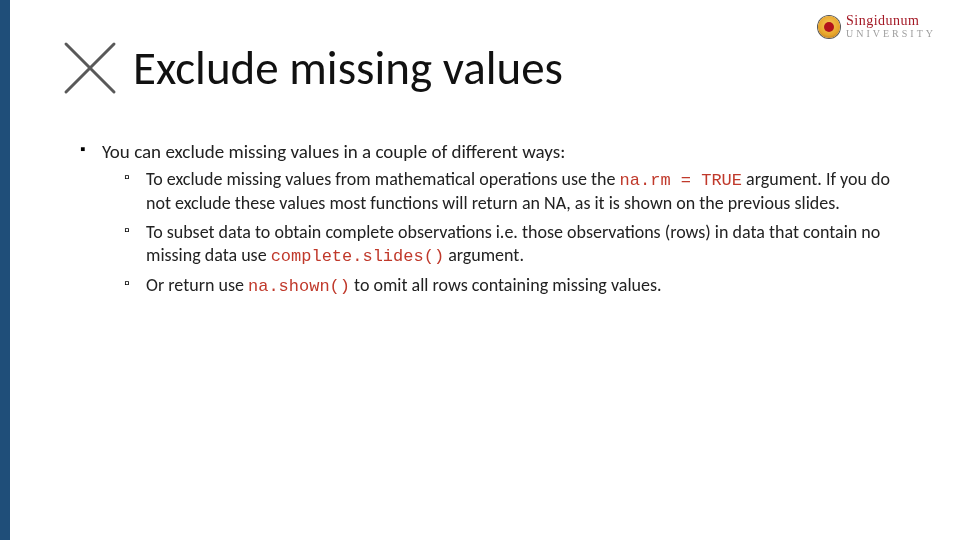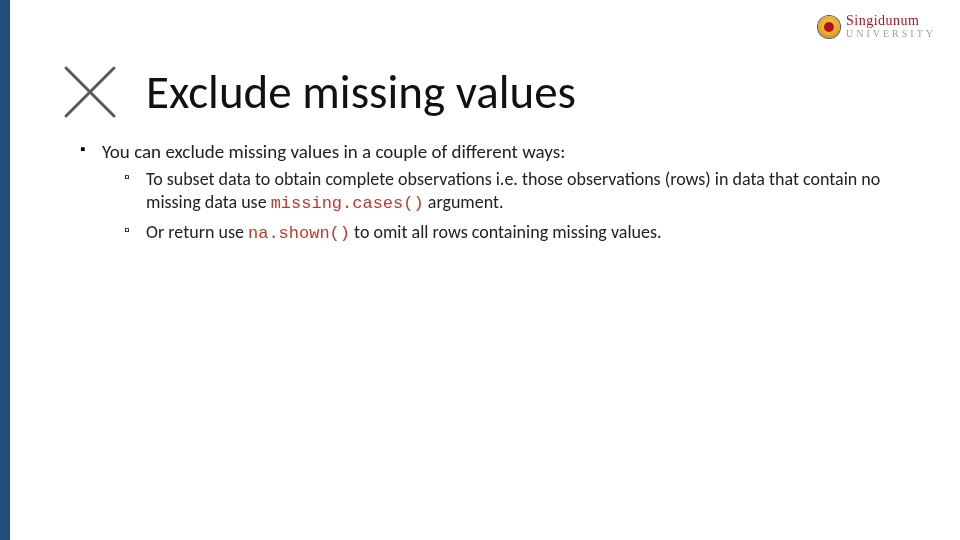--- a/index.html
+++ b/index.html
@@ -64,22 +64,21 @@
     text-align: center;
     margin-top: 1px;
   }
   .header-row {
     position: absolute;
     top: 36px;
     left: 58px;
     right: 40px;
     display: flex;
     align-items: center;
-    gap: 24px;
-    margin-top: 24px;
+    gap: 11px;
   }
   .x-icon svg {
     display: block;
   }
   .slide-title {
     font-family: "Calibri Light", "Calibri", "Segoe UI", sans-serif;
     font-weight: 300;
     font-size: 47px;
     color: #111;
     letter-spacing: 0px;
@@ -158,21 +157,24 @@
   </span>
   <div class="slide-title">Exclude missing values</div>
 </div>
 
 <div class="content">
   <ul class="level1">
     <li>
       <span>You can exclude missing values in a couple of different ways:</span>
       <ul class="level2">
         <li>
-          <span>To subset data to obtain complete observations i.e. those observations (rows) in data that contain no missing data use </span><span class="code">missing.cases()</span><span> argument.</span>
+          <span>To exclude missing values from mathematical operations use the </span><span class="code">na.rm = TRUE</span><span> argument. If you do not exclude these values most functions will return an NA, as it is shown on the previous slides.</span>
+        </li>
+        <li>
+          <span>To subset data to obtain complete observations i.e. those observations (rows) in data that contain no missing data use </span><span class="code">complete.slides()</span><span> argument.</span>
         </li>
         <li>
           <span>Or return use </span><span class="code">na.shown()</span><span> to omit all rows containing missing values.</span>
         </li>
       </ul>
     </li>
   </ul>
 </div>
 
 </body></html>

